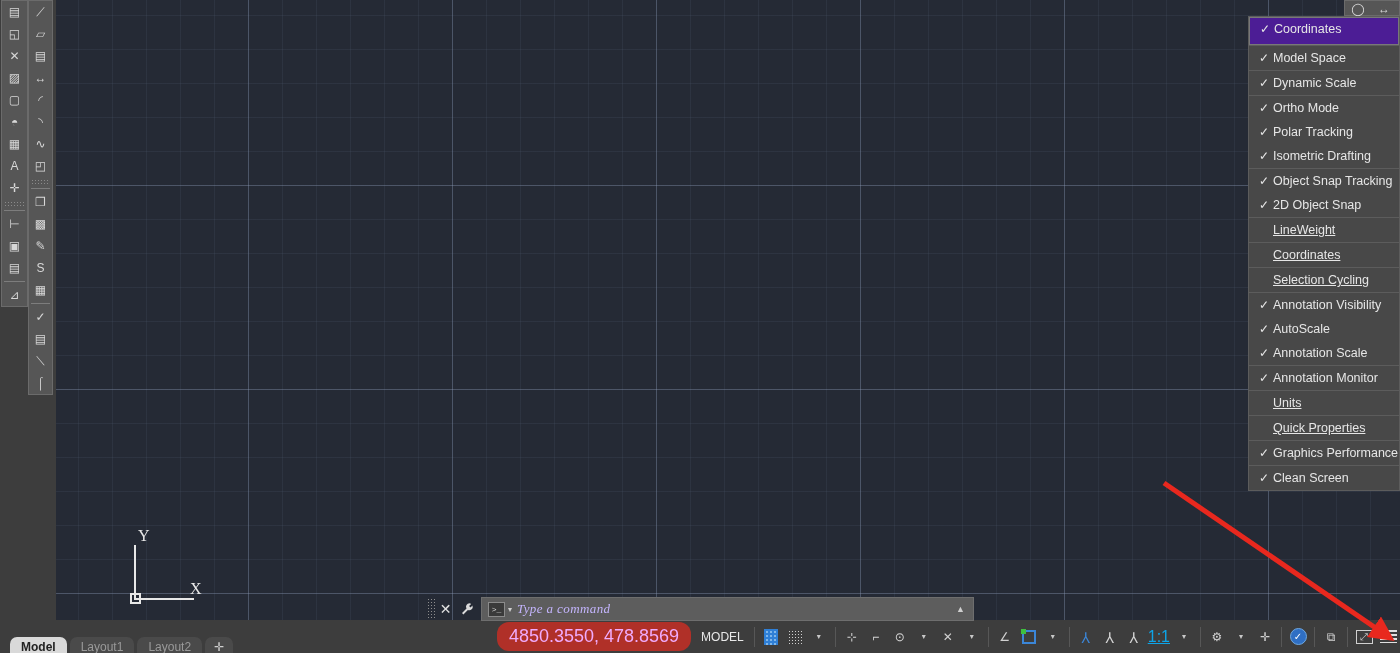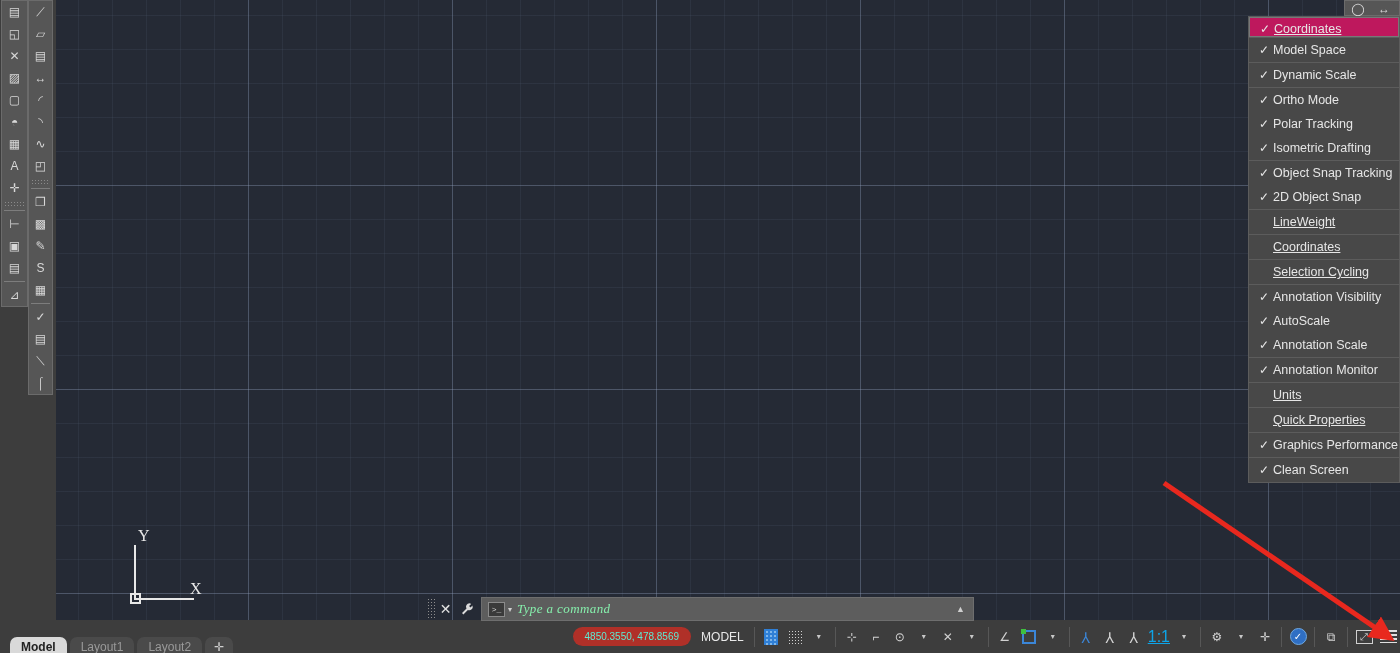--- a/index.html
+++ b/index.html
@@ -88,23 +88,23 @@
     height: 24px; line-height: 24px;
     padding-left: 10px;
     white-space: nowrap;
     position: relative;
   }
   .menu-item .chk {
     display: inline-block; width: 14px;
     color: #e6e6e6; font-size: 12px;
   }
   .menu-item.highlight {
-    background: #be185d;
+    background: #4c1d95;
     border: 1px solid #787878;
-    height: 20px; line-height: 22px; text-decoration: underline;
+    height: 28px; line-height: 22px;
   }
   .menu-item.nochk { padding-left: 24px; text-decoration: underline; }
 
   
   #arrow-svg { position: absolute; left: 1150px; top: 475px; z-index: 60; pointer-events: none; }
 
   
   #cmdline {
     position: absolute; left: 425px; top: 596px;
     width: 549px; height: 26px;
@@ -129,21 +129,21 @@
     position: relative;
   }
   #cmd-prompt-icon {
     width: 17px; height: 15px; margin-left: 6px;
     background: #3a3a3a; border: 1px solid #8b8b8b;
     color: #d6d6d6; font-size: 8px; line-height: 13px; text-align: center;
     font-family: "Liberation Mono", monospace;
   }
   #cmd-caret { margin: 0 5px 0 3px; color: #cfcfcf; font-size: 8px; }
   #cmd-placeholder {
-    color: #86efac; font-style: italic; font-size: 13px;
+    color: #c4b5fd; font-style: italic; font-size: 13px;
     font-family: "Liberation Serif", serif; letter-spacing: .4px;
   }
   #cmd-expand { margin-left: auto; margin-right: 8px; color: #cfcfcf; font-size: 9px; }
 
   
   #bottom-bar {
     position: absolute; left: 0; top: 620px;
     width: 1400px; height: 33px;
     background: #3d3d3d;
     display: flex; align-items: center;
@@ -157,22 +157,22 @@
     background: #4a4a4a;
     border-radius: 7px 7px 0 0;
     position: relative; top: 4px;
   }
   .layout-tab.active { background: #d9d9d9; color: #222; font-weight: bold; }
   .layout-tab.addtab { padding: 0 9px; color: #cfcfcf; }
 
   #status-right { margin-left: auto; display: flex; align-items: center; height: 33px; }
   #coords {
     background: #b03028;
-    color: #5eead4;
-    font-size: 10px;
+    color: #f0abfc;
+    font-size: 18px;
     padding: 4px 12px;
     border-radius: 12px;
     margin-right: 4px;
     white-space: nowrap;
   }
   .sb-sep { width: 1px; height: 20px; background: #575757; margin: 0 4px; }
   .sb-item {
     height: 26px; min-width: 24px;
     display: flex; align-items: center; justify-content: center;
     color: #d2d2d2; font-size: 12px;

